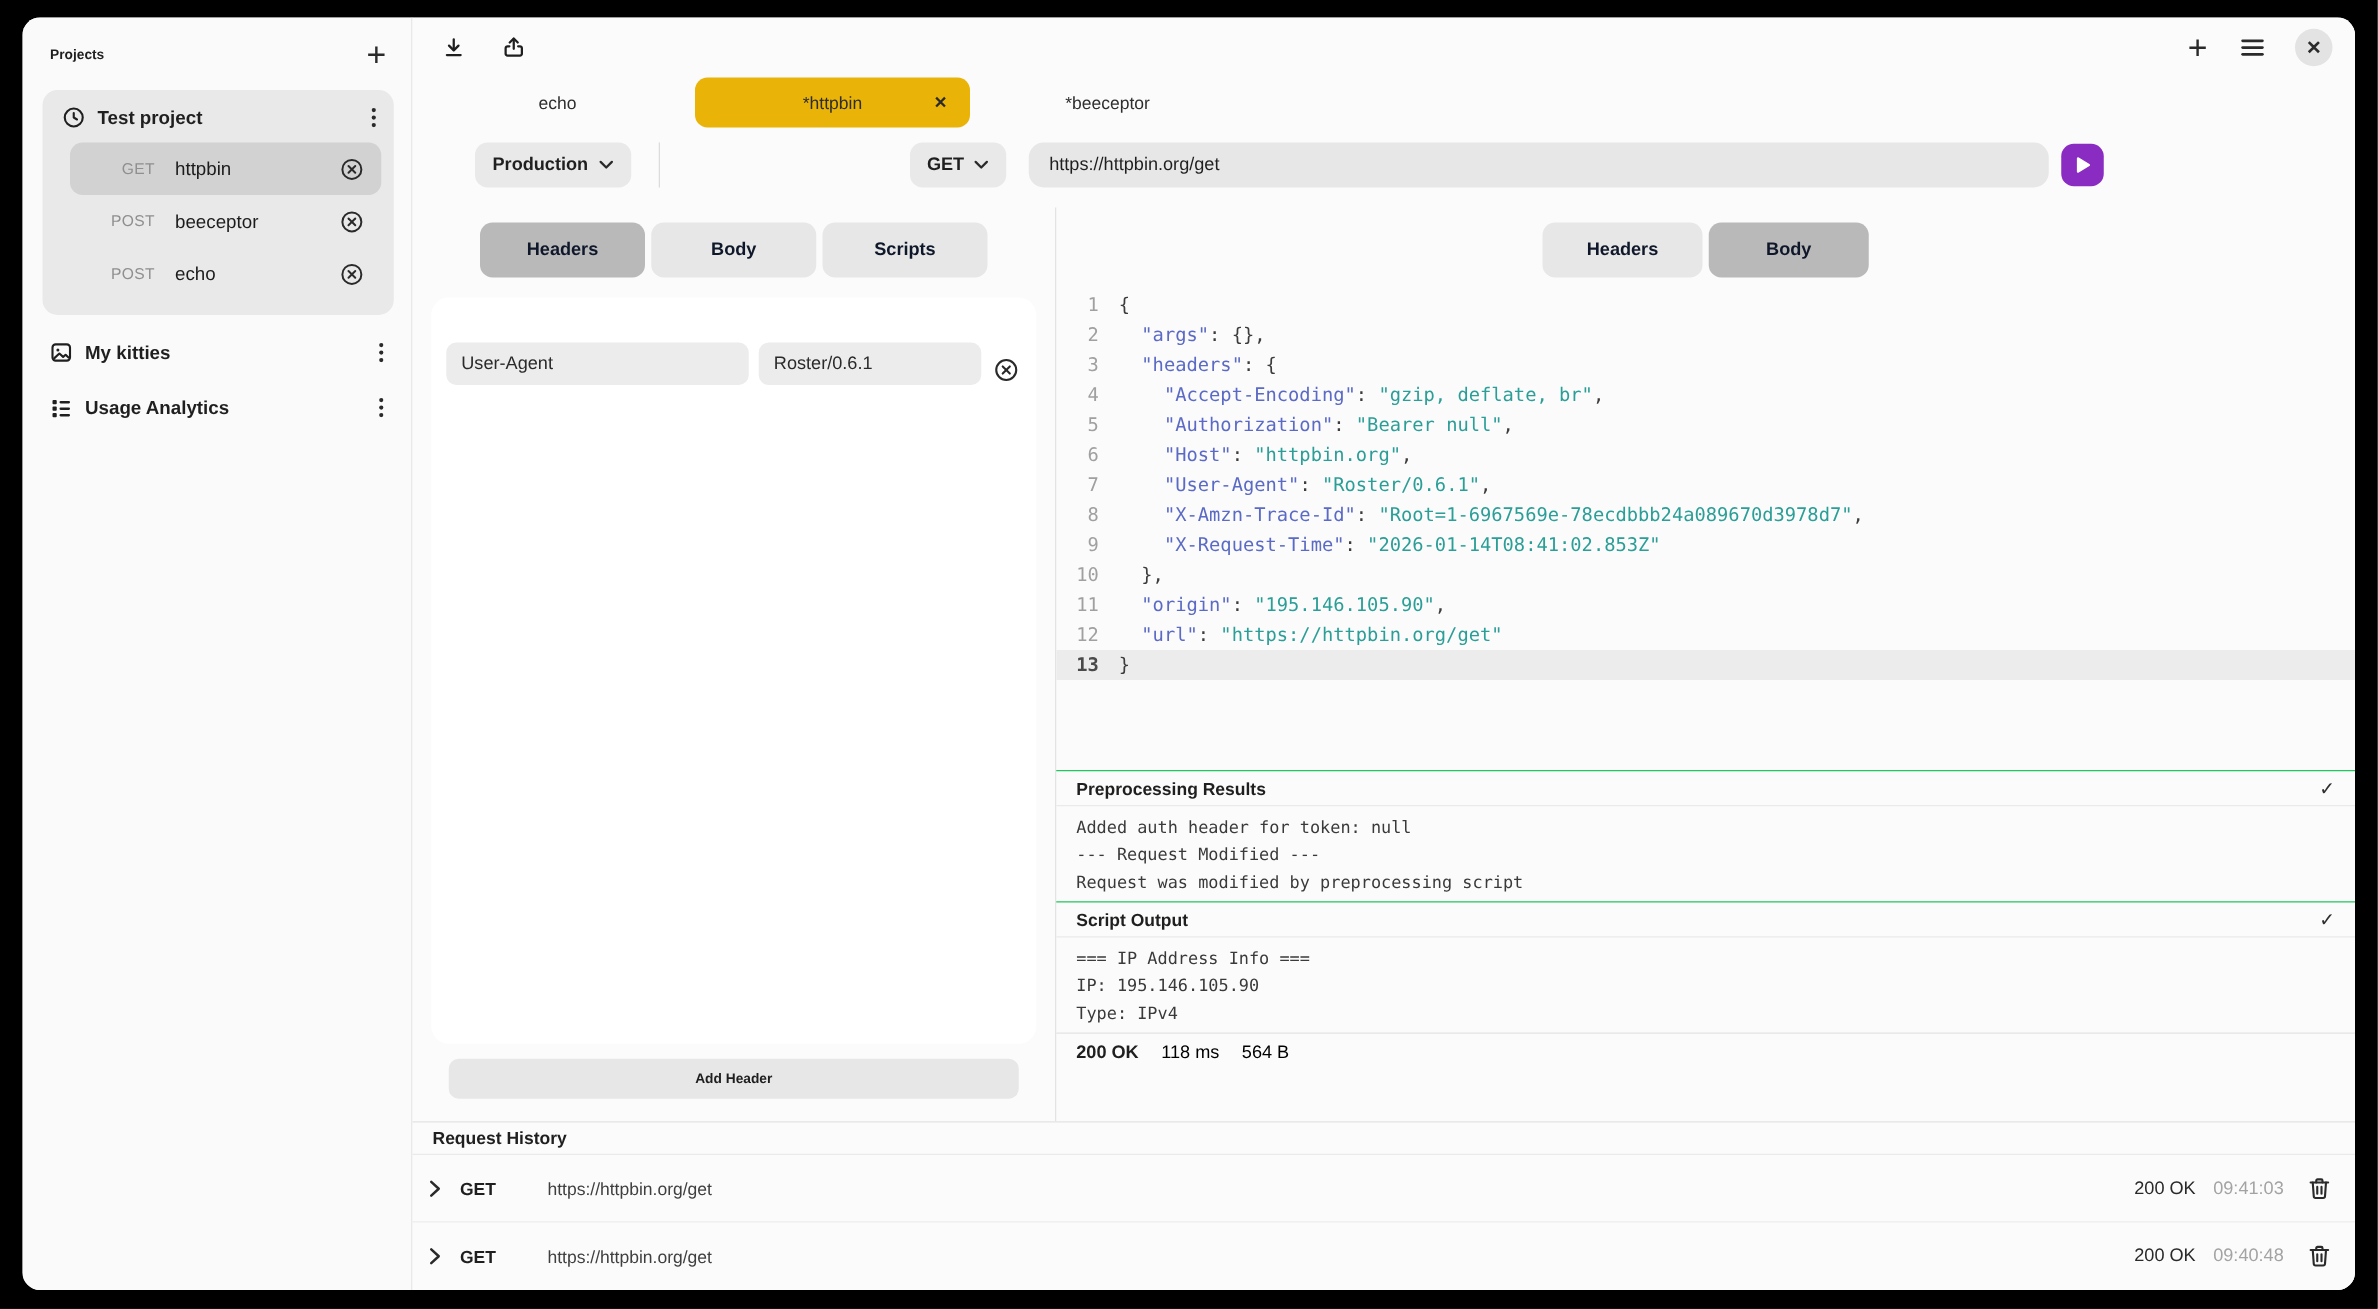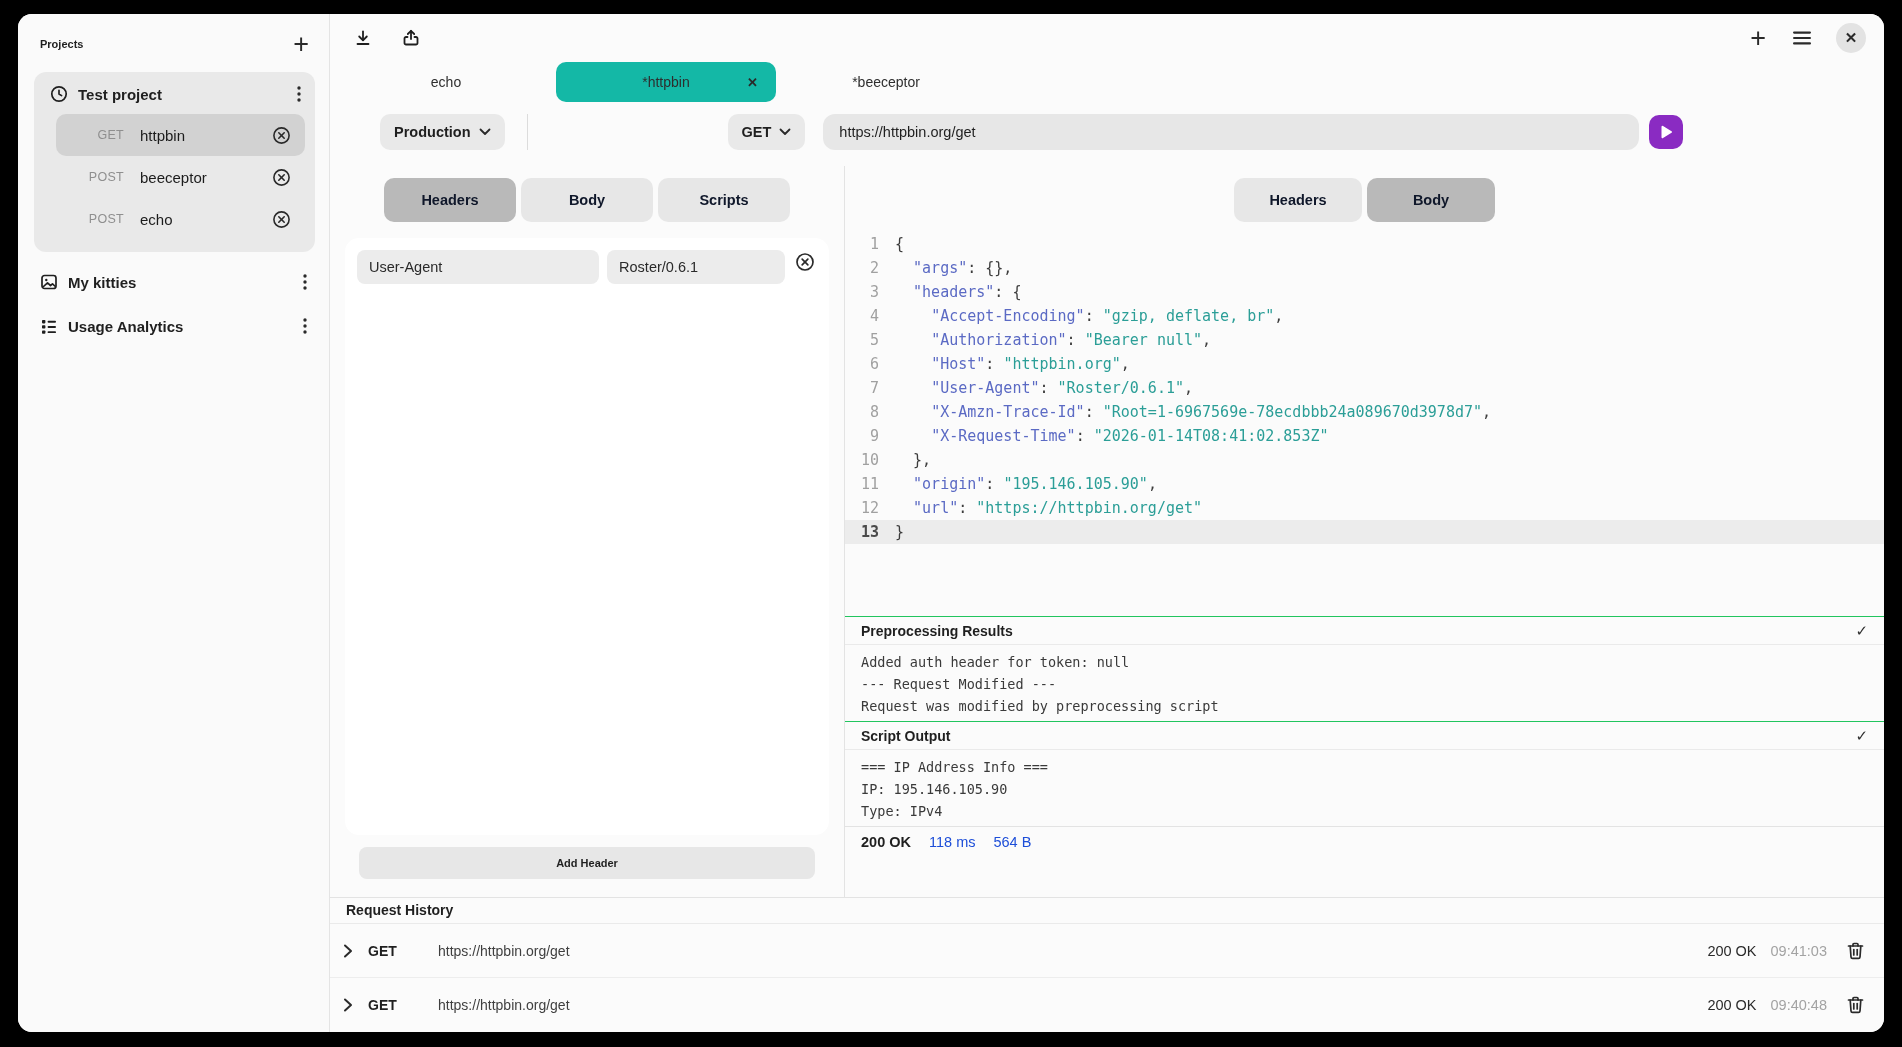--- a/index.html
+++ b/index.html
@@ -25,21 +25,21 @@
   .main { flex:1; display:flex; flex-direction:column; min-width:0; background:#fbfbfb; }
   .topbar { height:48px; display:flex; align-items:center; padding:0 18px 0 22px; flex-shrink:0; }
   .topbar-left { display:flex; gap:26px; align-items:center; }
   .topbar-spacer { flex:1; }
   .topbar-right { display:flex; gap:22px; align-items:center; }
   .win-close { width:30px; height:30px; border-radius:50%; background:#e3e3e3; display:flex; align-items:center; justify-content:center; font-size:15px; color:#2a2a2a; border:none; cursor:pointer; font-weight:bold; }
   .plus-glyph { font-size:27px; font-weight:300; line-height:20px; color:#2a2a2a; }
 
   .tabstrip { display:flex; height:40px; padding:0 6px; flex-shrink:0; }
   .doc-tab { width:220px; display:flex; align-items:center; justify-content:center; font-size:14px; color:#2e2e2e; border-radius:10px; position:relative; cursor:pointer; }
-  .doc-tab.active { background:#14b8a6; }
+  .doc-tab.active { background:#eab308; }
   .doc-tab .tab-close { position:absolute; right:18px; top:50%; transform:translateY(-50%); font-size:13px; font-weight:bold; color:#2a2a2a; background:none; border:none; cursor:pointer; }
 
   .request-bar { display:flex; align-items:center; padding:12px 18px 16px 22px; flex-shrink:0; }
   .pill-btn { background:#e9e9e9; border:none; border-radius:10px; height:36px; display:flex; align-items:center; gap:8px; padding:0 14px; font-size:14.5px; font-weight:bold; color:#1f1f1f; cursor:pointer;margin-left:28px; }
   .bar-divider { width:1px; height:36px; background:#dcdcdc; margin-left:22px; }
   .method-btn { margin-left:200px; }
   .url-input { margin-left:18px; width:816px; height:36px; background:#e7e7e7; border:none; border-radius:12px; padding:0 16px; font-size:14.5px; color:#1f1f1f; font-family:"Liberation Sans",sans-serif; }
   .send-btn { margin-left:10px; width:34px; height:34px; border-radius:10px; background:#8a2bc2; border:none; display:flex; align-items:center; justify-content:center; cursor:pointer; }
 
   .workspace { flex:1; display:flex; min-height:0; }
@@ -47,21 +47,21 @@
 
   .seg-tabs { display:flex; gap:5px; margin:12px auto 0; flex-shrink:0; }
   .seg-tab { height:44px; border-radius:10px; background:#e7e7e7; border:none; font-size:14.5px; font-weight:bold; color:#0f172a; cursor:pointer; font-family:"Liberation Sans",sans-serif; }
   .seg-tab.active { background:#b9b9b9; }
   .seg-tabs.req .seg-tab { width:132px; }
   .seg-tabs.resp .seg-tab { width:128px; }
 
   
   .request-pane { width:514px; flex-shrink:0; display:flex; flex-direction:column; padding:0 15px; min-height:0; }
   .headers-card { background:#ffffff; border-radius:14px; margin-top:16px; padding:12px; flex:1; min-height:0; }
-  .header-row { display:flex; align-items:flex-start; gap:8px; }
+  .header-row { display:flex; align-items:flex-end; gap:8px;margin-top:24px; }
   .hdr-input { height:34px; background:#ececec; border:none; border-radius:8px; padding:0 12px; font-size:14.5px; color:#2a2a2a; font-family:"Liberation Sans",sans-serif; min-width:0; }
   .hdr-key { flex:1.53; }
   .hdr-val { flex:1.08; }
   .add-header-btn { height:32px; background:#e7e7e7; border:none; border-radius:8px; font-size:11px; font-weight:bold; color:#1f1f1f; margin:12px 14px 18px; cursor:pointer; font-family:"Liberation Sans",sans-serif; }
 
   
   .response-pane { flex:1; display:flex; flex-direction:column; min-width:0; min-height:0; }
   .code-area { height:394px; overflow:hidden; padding-top:10px; font-family:"DejaVu Sans Mono",monospace; font-size:15px; line-height:24px; color:#3c3c3c; flex-shrink:0; }
   .code-line { display:flex; white-space:pre; }
   .code-line.active { background:#ececec; }
@@ -70,21 +70,21 @@
   .ck { color:#5b6ac4; }
   .cs { color:#2b9e97; }
 
   .section { border-top:1px solid #22c55e; flex-shrink:0; }
   .section-head { display:flex; align-items:center; justify-content:space-between; padding:5px 16px 4px; border-bottom:1px solid #eaeaea; }
   .section-title { font-size:14px; font-weight:bold; }
   .check { font-size:15px; color:#2f2f2f; }
   .section-body { height:76px; overflow:hidden; padding:6px 16px 0; font-family:"DejaVu Sans Mono",monospace; font-size:13.5px; line-height:22px; color:#3a3a3a; }
   .status-row { border-top:1px solid #e3e3e3; display:flex; align-items:center; gap:18px; padding:7px 16px; font-size:14.5px; flex-shrink:0; }
   .status-code { font-weight:bold; }
-  .status-dim { color:#1d4ed8; }
+  .status-dim { color:#000000; }
 
   
   .history { border-top:1px solid #e3e3e3; flex-shrink:0; }
   .history-head { padding:4px 16px 5px; font-size:14px; font-weight:bold; border-bottom:1px solid #eaeaea; }
   .history-row { display:flex; align-items:center; height:54px; padding:0 18px 0 12px; border-bottom:1px solid #ededed; }
   .history-row:last-child { border-bottom:none; }
   .hist-chevron { color:#2a2a2a; display:flex; align-items:center; }
   .hist-method { font-size:14px; font-weight:bold; margin-left:14px; width:46px; }
   .hist-url { font-size:14px; color:#3f3f3f; margin-left:24px; flex:1; }
   .hist-status { font-size:14.5px; color:#2a2a2a; }

